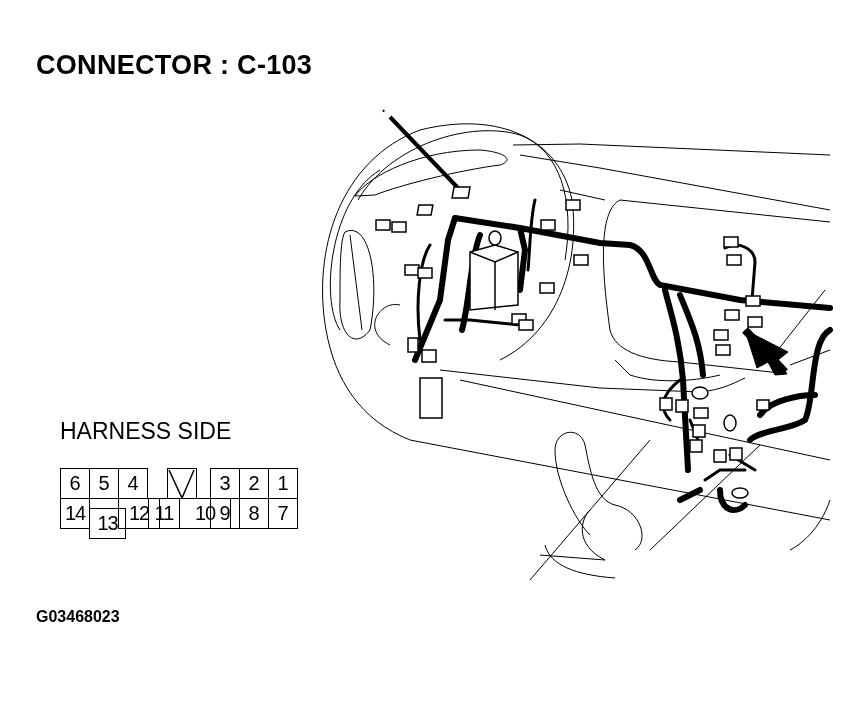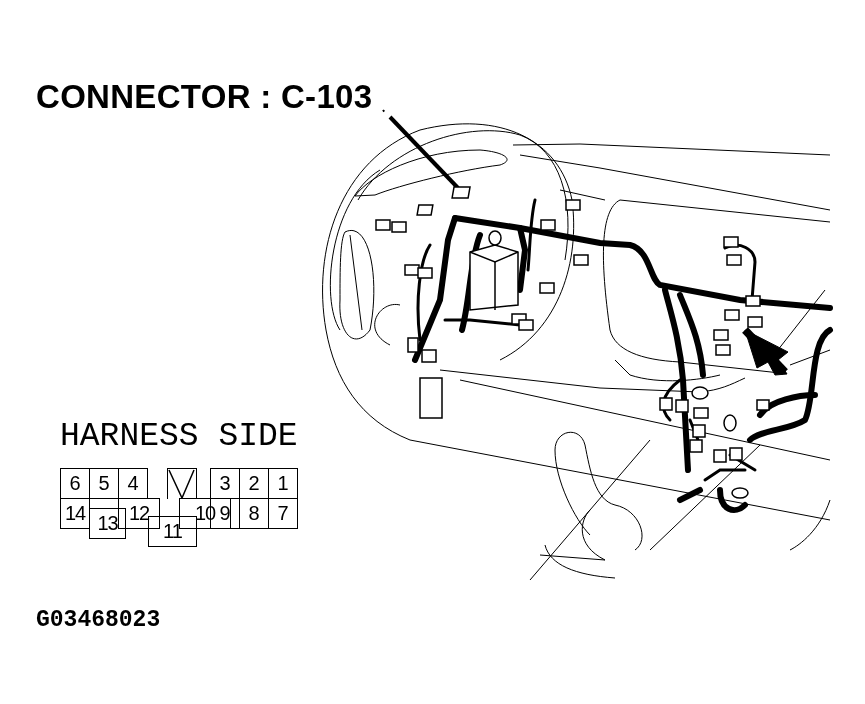--- a/index.html
+++ b/index.html
@@ -1,23 +1,23 @@
 <!DOCTYPE html>
 <html><head>
   <meta charset="utf-8">
   <style>
     html, body { margin: 0; padding: 0; background: #ffffff; }
     body { width: 865px; height: 704px; position: relative; overflow: hidden;
            font-family: "Liberation Sans", sans-serif; color: #000; }
-    .title { position: absolute; left: 36px; top: 80px; font-size: 33px; font-weight: bold;
+    .title { position: absolute; left: 36px; top: 52px; font-size: 27px; font-weight: bold;
              letter-spacing: 0.3px; white-space: nowrap; line-height: 1; }
-    .harness-label { position: absolute; left: 60px; top: 420px; font-size: 33px;
-                     font-weight: normal; white-space: nowrap; line-height: 1; font-family: Liberation Mono, monospace; }
-    .figure-code { position: absolute; left: 36px; top: 609px; font-size: 23px; font-weight: bold;
-                   line-height: 1; font-family: Liberation Mono, monospace; }
+    .harness-label { position: absolute; left: 60px; top: 420px; font-size: 23px;
+                     font-weight: normal; white-space: nowrap; line-height: 1; }
+    .figure-code { position: absolute; left: 36px; top: 609px; font-size: 16px; font-weight: bold;
+                   line-height: 1; }
     svg.illus { position: absolute; left: 0; top: 0; }
     .pinout { position: absolute; left: 60px; top: 468px; }
     .pin { position: absolute; box-sizing: border-box; border: 1.5px solid #000;
            font-size: 20px; line-height: 28px; text-align: center; height: 31px; }
     .pin.row2 { letter-spacing: -1px; }
   </style>
 </head>
 <body>
 
 <div class="title">CONNECTOR : C-103</div>
@@ -149,20 +149,20 @@
       <path d="M1 1 L 14 29 L 26 1" fill="none" stroke="#000" stroke-width="1.5"></path>
     </svg>
   </div>
   <div class="pin" style="left:150px;top:0;width:30px">3</div>
   <div class="pin" style="left:179px;top:0;width:30px">2</div>
   <div class="pin" style="left:208px;top:0;width:30px">1</div>
 
   <div class="pin row2" style="left:0;top:30px;width:30px">14</div>
   <div class="pin row2" style="left:29px;top:40px;width:37px">13</div>
   <div class="pin row2" style="left:58px;top:30px;width:42px">12</div>
-  <div class="pin row2" style="left:88px;top:48px;width:49px">11</div>
+  <div class="pin row2" style="left:88px;top:30px;width:32px">11</div>
   <div class="pin row2" style="left:119px;top:30px;width:52px">10</div>
   <div class="pin" style="left:150px;top:30px;width:30px">9</div>
   <div class="pin" style="left:179px;top:30px;width:30px">8</div>
   <div class="pin" style="left:208px;top:30px;width:30px">7</div>
 </div>
 
 <div class="figure-code">G03468023</div>
 
 </body></html>

